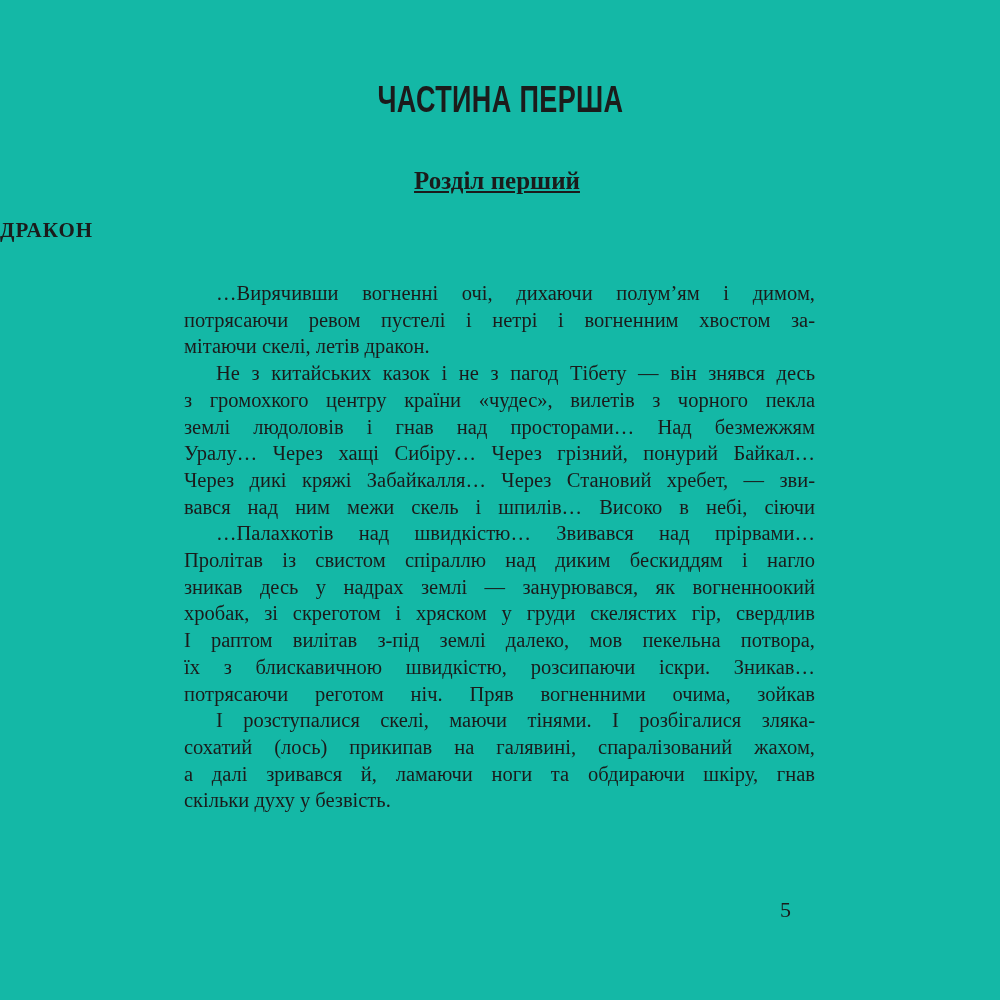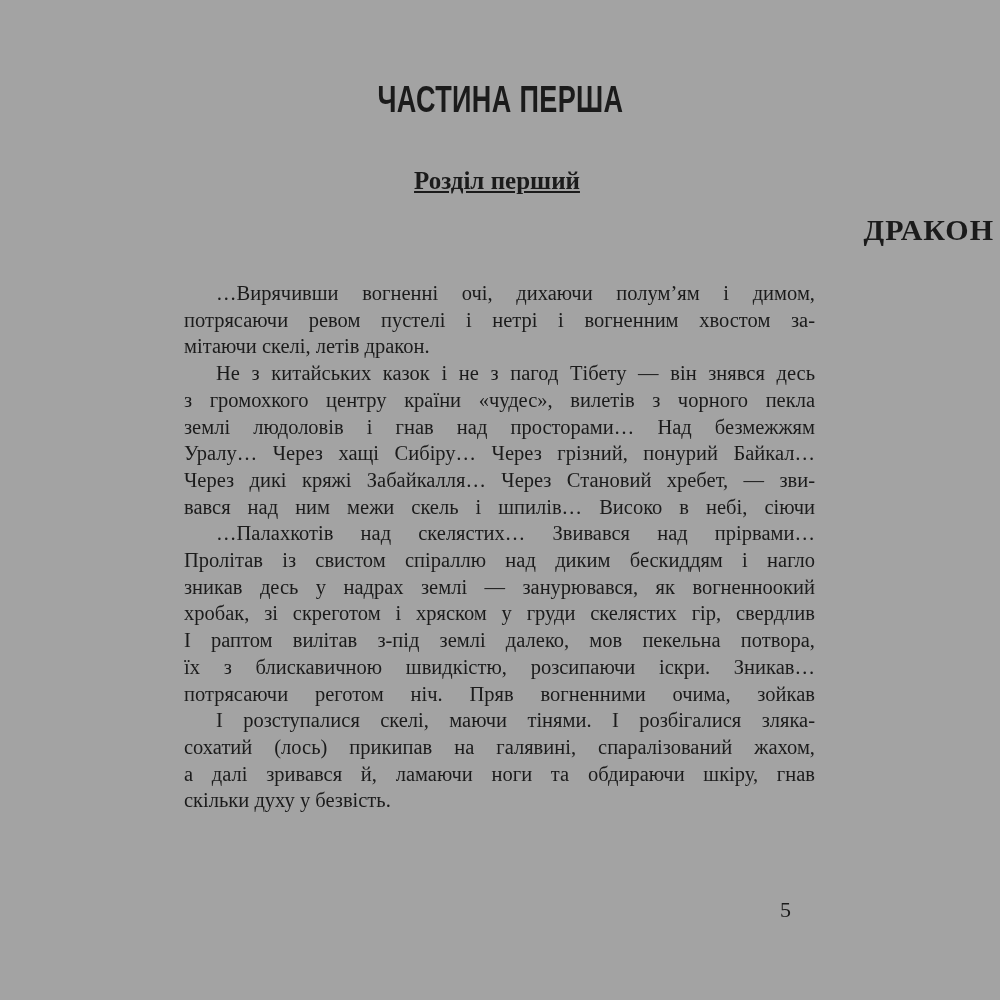--- a/index.html
+++ b/index.html
@@ -39,23 +39,23 @@
     font-weight: bold;
     font-size: 25px;
     line-height: 30px;
     text-decoration: underline;
   }
   .chapter-title {
     position: absolute;
     top: 212px;
     left: 0;
     width: 994px;
-    text-align: right;
+    text-align: left;
     font-weight: bold;
-    font-size: 30px;
+    font-size: 21px;
     line-height: 36px;
     letter-spacing: 1px;
   }
   .body-text {
     position: absolute;
     left: 184px;
     top: 280px;
     width: 631px;
     font-size: 20.5px;
     line-height: 26.7px;
@@ -75,37 +75,37 @@
     box-sizing: border-box;
     padding-right: 24px;
     text-align: right;
     font-size: 22px;
     line-height: 26px;
   }
 </style>
 </head>
 <body>
 
-<div class="page" style="background: #a3a3a3; color: rgb(27, 27, 27);">
+<div class="page" style="background: #14b8a6; color: rgb(27, 27, 27);">
   <div class="part-heading">
     <span class="condensed">ЧАСТИНА ПЕРША</span>
   </div>
   <div class="chapter-heading">Розділ перший</div>
   <div class="chapter-title">ДРАКОН</div>
   <div class="body-text" id="body-text">
       <div class="line para-first">…Вирячивши вогненні очі, дихаючи полум’ям і димом,</div>
       <div class="line">потрясаючи ревом пустелі і нетрі і вогненним хвостом за-</div>
       <div class="line para-last">мітаючи скелі, летів дракон.</div>
       <div class="line para-first">Не з китайських казок і не з пагод Тібету — він знявся десь</div>
       <div class="line">з громохкого центру країни «чудес», вилетів з чорного пекла</div>
       <div class="line">землі людоловів і гнав над просторами… Над безмежжям</div>
       <div class="line">Уралу… Через хащі Сибіру… Через грізний, понурий Байкал…</div>
       <div class="line">Через дикі кряжі Забайкалля… Через Становий хребет, — зви-</div>
       <div class="line">вався над ним межи скель і шпилів… Високо в небі, сіючи</div>
-      <div class="line para-first">…Палахкотів над скелястих… Звивався над прірвами…</div>
+      <div class="line para-first">…Палахкотів над швидкістю… Звивався над прірвами…</div>
       <div class="line">Пролітав із свистом спіраллю над диким бескиддям і нагло</div>
       <div class="line">зникав десь у надрах землі — занурювався, як вогненноокий</div>
       <div class="line">хробак, зі скреготом і хряском у груди скелястих гір, свердлив</div>
       <div class="line">І раптом вилітав з-під землі далеко, мов пекельна потвора,</div>
       <div class="line">їх з блискавичною швидкістю, розсипаючи іскри. Зникав…</div>
       <div class="line">потрясаючи реготом ніч. Пряв вогненними очима, зойкав</div>
       <div class="line para-first">І розступалися скелі, маючи тінями. І розбігалися зляка-</div>
       <div class="line">сохатий (лось) прикипав на галявині, спаралізований жахом,</div>
       <div class="line">а далі зривався й, ламаючи ноги та обдираючи шкіру, гнав</div>
       <div class="line para-last">скільки духу у безвість.</div>

